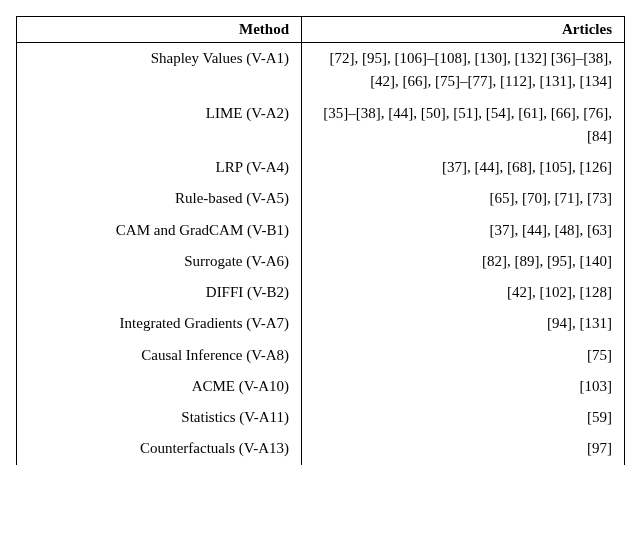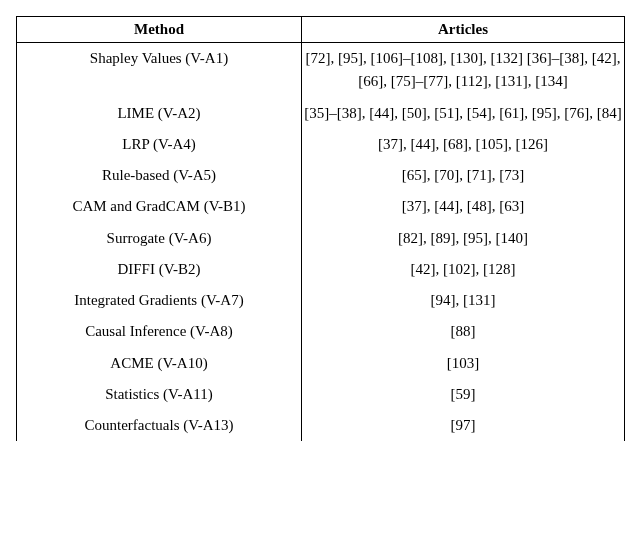--- a/index.html
+++ b/index.html
@@ -10,23 +10,23 @@
       font-size: 15px;
       color: #000;
     }
     table {
       border-collapse: collapse;
       width: 608px;
       table-layout: fixed;
     }
     th, td {
       border: 1px solid #000;
-      padding: 4px 0;
+      padding: 4px 12px;
       vertical-align: top;
-      text-align: center;
+      text-align: right;
       margin-top: 48px;
     }
     th {
       font-weight: bold;
     }
     col.method-col { width: 285px; }
     col.articles-col { width: 323px; }
     td.articles {
       border-top: none;
       border-bottom: none;
@@ -54,21 +54,21 @@
       <th>Articles</th>
     </tr>
   </thead>
   <tbody id="table-body">
   <tr>
         <td class="method first-row">Shapley Values (V-A1)</td>
         <td class="articles first-row"> [72], [95], [106]–[108], [130], [132] [36]–[38], [42], [66], [75]–[77], [112], [131], [134]</td>
       </tr>
       <tr>
         <td class="method">LIME (V-A2)</td>
-        <td class="articles"> [35]–[38], [44], [50], [51], [54], [61], [95], [76], [84]</td>
+        <td class="articles"> [35]–[38], [44], [50], [51], [54], [61], [66], [76], [84]</td>
       </tr>
       <tr>
         <td class="method">LRP (V-A4)</td>
         <td class="articles"> [37], [44], [68], [105], [126]</td>
       </tr>
       <tr>
         <td class="method">Rule-based (V-A5)</td>
         <td class="articles">[65], [70], [71], [73]</td>
       </tr>
       <tr>
@@ -82,21 +82,21 @@
       <tr>
         <td class="method">DIFFI (V-B2)</td>
         <td class="articles"> [42], [102], [128]</td>
       </tr>
       <tr>
         <td class="method">Integrated Gradients (V-A7)</td>
         <td class="articles"> [94], [131]</td>
       </tr>
       <tr>
         <td class="method">Causal Inference (V-A8)</td>
-        <td class="articles">[88]</td>
+        <td class="articles">[75]</td>
       </tr>
       <tr>
         <td class="method">ACME (V-A10)</td>
         <td class="articles">[103]</td>
       </tr>
       <tr>
         <td class="method">Statistics (V-A11)</td>
         <td class="articles">[59]</td>
       </tr>
       <tr>

